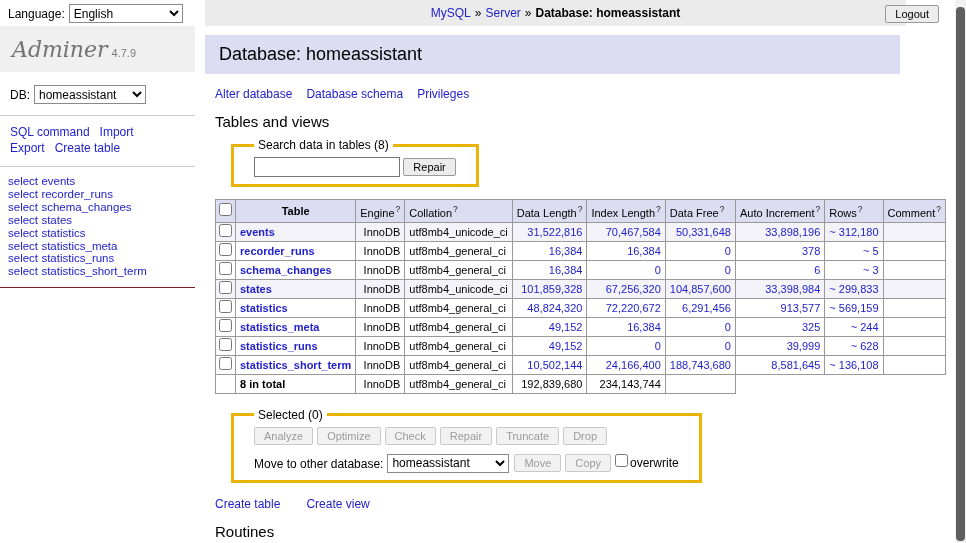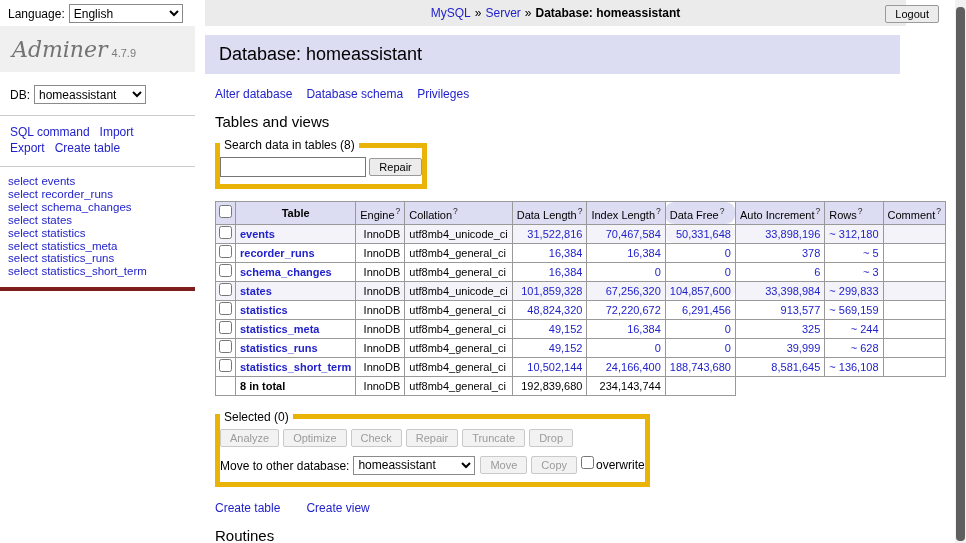--- a/index.html
+++ b/index.html
@@ -33,52 +33,52 @@
   #sidebar .logo { background:var(--logo-grey,#f0f0f0); padding:11px 12px 10px; }
   .logo .app-name {
     font-family:"DejaVu Serif","Liberation Serif",serif;
     font-style:italic; font-size:22px; color:#737373;
   }
   .logo .app-version { font-size:11px; color:#7a7a7a; margin-left:4px; }
   #sidebar .db-row { padding:13px 10px 11px; border-bottom:1px solid #ccc; }
   #sidebar .db-row select { width:112px; margin-left:4px; }
   #sidebar .actions { padding:8px 10px 10px; border-bottom:1px solid #ccc; line-height:16px; }
   .actions .act-line a { margin-right:10px; }
-  #sidebar ul.tables { list-style:none; padding:8px 8px 9px; border-bottom:4px solid #7f1d1d; }
+  #sidebar ul.tables { list-style:none; padding:8px 8px 9px; border-bottom:1px solid #7f1d1d; }
   ul.tables li { line-height:12.9px; white-space:nowrap; }
   ul.tables a { font-size:11.5px; }
 
   
   #main { position:absolute; left:205px; top:26px; width:700px; }
   #main h1 {
     background:var(--panel-lavender,#dcdcf2);
     font-size:18px; font-weight:normal; padding:9px 14px; margin-top:9px; width:695px;
   }
   #content { padding-left:10px; }
   .links-row { padding-top:13px; }
   .links-row a { margin-right:14px; }
   h3 { font-size:15px; font-weight:normal; margin:12px 0 6px; }
-  fieldset { display:inline-block; border:5px solid #eab308; padding:5px 0 7px; margin-top:2px; vertical-align:top; }
+  fieldset { display:inline-block; border:3px solid #eab308; padding:5px 20px 7px; margin-top:2px; vertical-align:top;margin-left:16px; }
   legend { font-size:12px; padding:0 4px; }
   #search-input { width:146px; height:20px; border:1px solid #767676; padding:2px 4px; font-size:12px; }
 
   table { border-collapse:collapse; margin-top:12px; font-size:11px; }
   td,th { border:1px solid var(--table-border,#999); padding:2px 4px; height:16px; line-height:14px; white-space:nowrap; }
   th { font-weight:normal; text-align:left; }
   thead td, thead th { background:var(--panel-lavender,#dcdcf2); }
   thead .col-table { text-align:center; }
   thead .col-table a { color:#000; font-weight:bold;text-align:right; }
   sup { font-size:8.5px; vertical-align:super; margin-left:1px; color:#222; }
   td.check { width:20px; text-align:center; padding:1px 3px; }
   th.name { width:110px; }
   th.name a { font-weight:bold; }
   td.c-engine { width:44px;text-align:right; }
   td.c-coll { width:94px; }
   td.num { text-align:right; }
-  td.n1 { width:66px; } td.n2 { width:71px; } td.n3 { width:61px;border-radius:9px; }
+  td.n1 { width:66px; } td.n2 { width:71px; } td.n3 { width:61px; }
   td.n4 { width:77px; } td.n5 { width:58px; }
   td.c-comment { width:52px; }
   tbody tr:nth-child(1), tbody tr:nth-child(4) { background:#f3f3f9; }
   tr.total th.name { font-weight:bold; }
   tr.total td { color:#000; }
 
   #selected-fieldset { margin-top:14px; min-width:392px; }
   #selected-fieldset .btn-row button { margin-right:4px;text-align:right; }
   .move-row { margin-top:9px; }
   .move-row select { width:122px; margin:0 5px 0 4px; }

